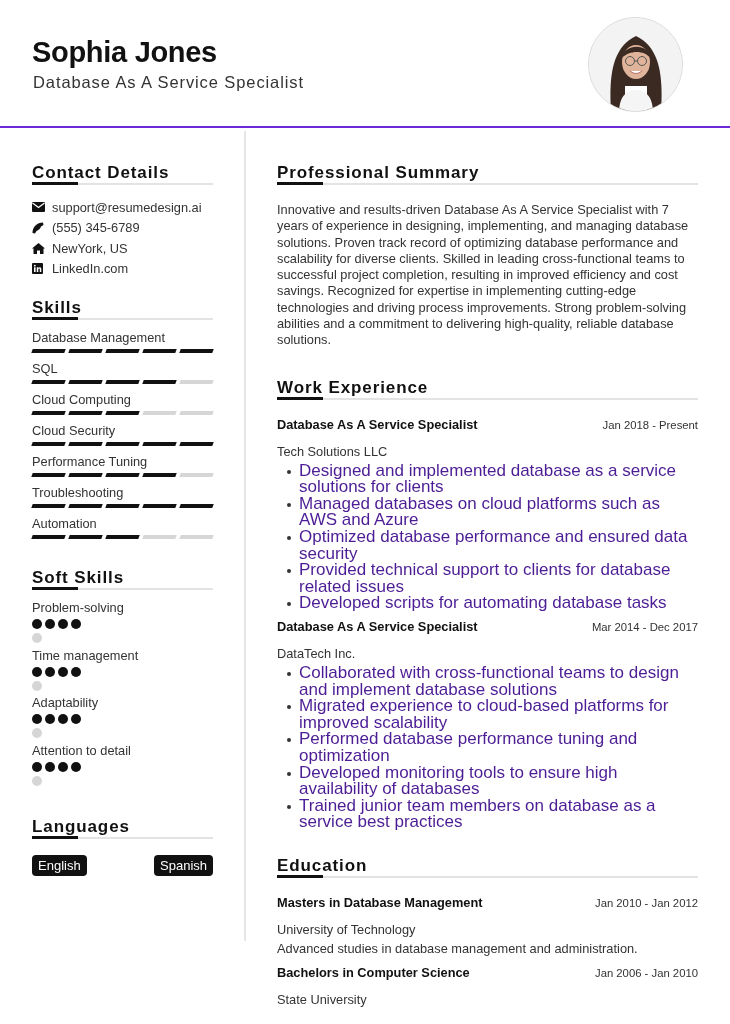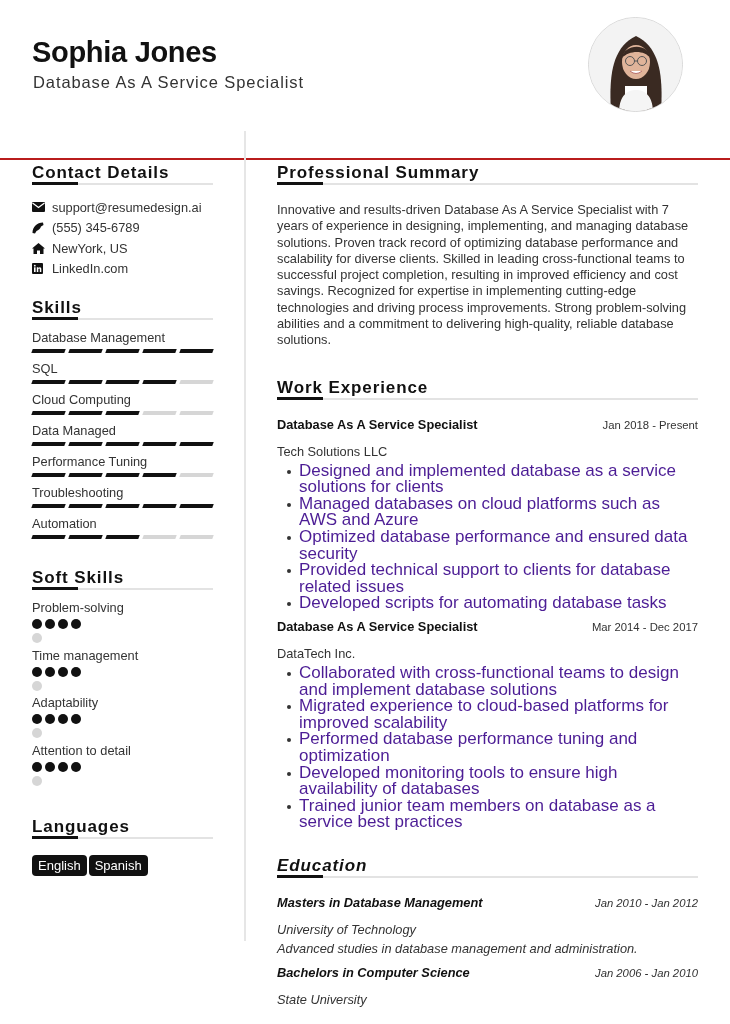--- a/index.html
+++ b/index.html
@@ -1,19 +1,19 @@
 <!DOCTYPE html>
 <html><head>
 <meta charset="utf-8">
 <style>
   * { box-sizing: border-box; margin: 0; padding: 0; }
   html, body { width: 730px; height: 1024px; background: #ffffff; }
   body { font-family: "Liberation Sans", sans-serif; color: #222; position: relative; overflow: hidden; }
 
-  .header { position: absolute; left: 0; top: 0; width: 730px; height: 160px; border-bottom: 2px solid #b91c1c; }
+  .header { position: absolute; left: 0; top: 0; width: 730px; height: 128px; border-bottom: 2px solid #6d28d9; }
   .name { position: absolute; left: 32px; top: 36px; font-size: 29px; font-weight: 700; color: #111; letter-spacing: -0.3px; }
   .title { position: absolute; left: 33px; top: 73px; font-size: 16.5px; color: #333; letter-spacing: 0.9px; }
   .photo { position: absolute; left: 588px; top: 17px; width: 95px; height: 95px; border-radius: 50%; border: 1px solid #d8d8d8; overflow: hidden; background: #f2f2f2; }
 
   .vdivider { position: absolute; left: 244px; top: 131px; width: 2px; height: 810px; background: #e6e6e6; }
 
   .left { position: absolute; left: 32px; top: 150px; width: 181px; }
   .right { position: absolute; left: 277px; top: 150px; width: 421px; }
 
   .sec-title { font-size: 17px; font-weight: 700; letter-spacing: 0.9px; color: #111; padding-top: 13px; height: 33px; }
@@ -29,21 +29,21 @@
   .seg-on { background: #111; }
   .seg-off { background: #d6d6d6; }
 
   .soft-row { display: flex; font-size: 12.8px; color: #333; line-height: 17px; margin-bottom: 3.5px; flex-direction: column; }
   .soft-label { width: 118px; }
   .soft-dots { width: 50px; display: flex; flex-wrap: wrap; gap: 4px 3px; padding-top: 3px; }
   .dot { width: 10px; height: 10px; border-radius: 50%; }
   .dot-on { background: #111; }
   .dot-off { background: #d6d6d6; }
 
-  .langs { display: flex; gap: 2px; }
+  .langs { display: flex; gap: 2px; justify-content: space-between; }
   .lang { background: #111; color: #fff; font-size: 13px; padding: 3px 6px; border-radius: 4px; }
 
   .summary { font-size: 12.8px; line-height: 16.3px; color: #333; margin-bottom: 16px; }
 
   .job { margin-bottom: 7px; }
   .job-head { display: flex; justify-content: space-between; align-items: baseline; }
   .job-title { font-size: 12.8px; font-weight: 700; color: #111; }
   .job-date { font-size: 11.3px; color: #333; }
   .job-org { font-size: 12.8px; color: #333; margin-top: 12px; margin-bottom: 4px; }
   .bullets { list-style: none; padding-left: 9px; }
@@ -141,21 +141,21 @@
           <span class="seg-off"></span>
         </div>
         <div class="skill-label">Cloud Computing</div>
         <div class="skill-bar">
           <span class="seg-on"></span>
           <span class="seg-on"></span>
           <span class="seg-on"></span>
           <span class="seg-off"></span>
           <span class="seg-off"></span>
         </div>
-        <div class="skill-label">Data Managed</div>
+        <div class="skill-label">Cloud Security</div>
         <div class="skill-bar">
           <span class="seg-on"></span>
           <span class="seg-on"></span>
           <span class="seg-on"></span>
           <span class="seg-on"></span>
           <span class="seg-on"></span>
         </div>
         <div class="skill-label">Performance Tuning</div>
         <div class="skill-bar">
           <span class="seg-on"></span>
@@ -276,21 +276,21 @@
             <li>Collaborated with cross-functional teams to design and implement database solutions</li>
             <li>Migrated experience to cloud-based platforms for improved scalability</li>
             <li>Performed database performance tuning and optimization</li>
             <li>Developed monitoring tools to ensure high availability of databases</li>
             <li>Trained junior team members on database as a service best practices</li>
           </ul>
         </div>
       </div>
   </section>
 
-  <section style="margin-top: 12px; font-style: italic;">
+  <section style="margin-top: 12px;">
     <div class="sec-title">Education</div>
     <div class="sec-rule" style="margin-bottom: 17px;"></div>
     <div id="edu-list">
         <div class="edu">
           <div class="job-head">
             <div class="job-title">Masters in Database Management</div>
             <div class="job-date">Jan 2010 - Jan 2012</div>
           </div>
           <div class="job-org">University of Technology</div>
           <div class="edu-desc">Advanced studies in database management and administration.</div>

